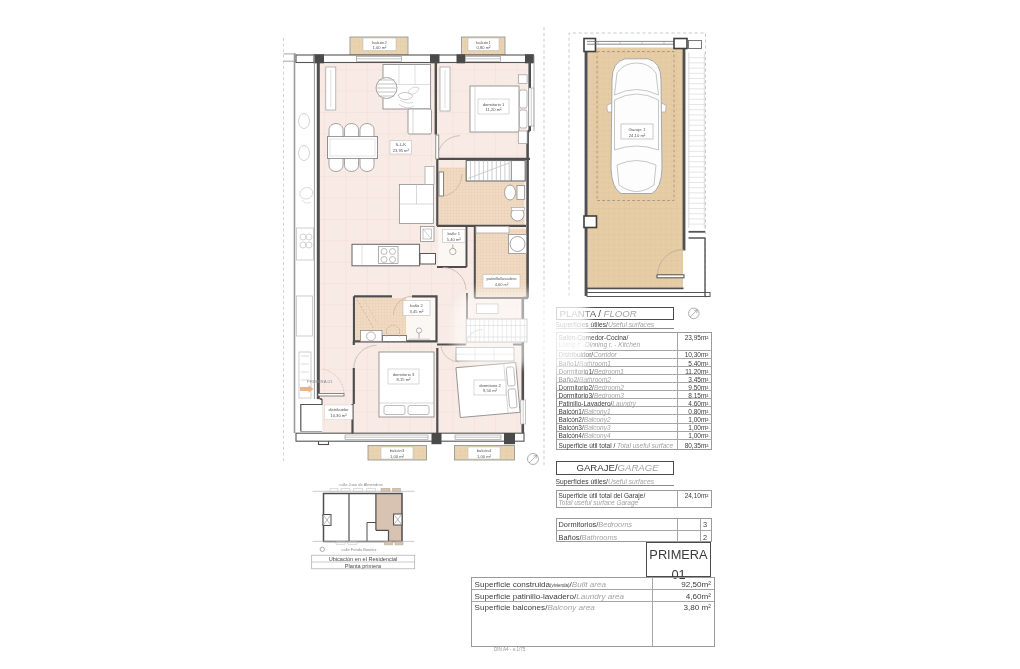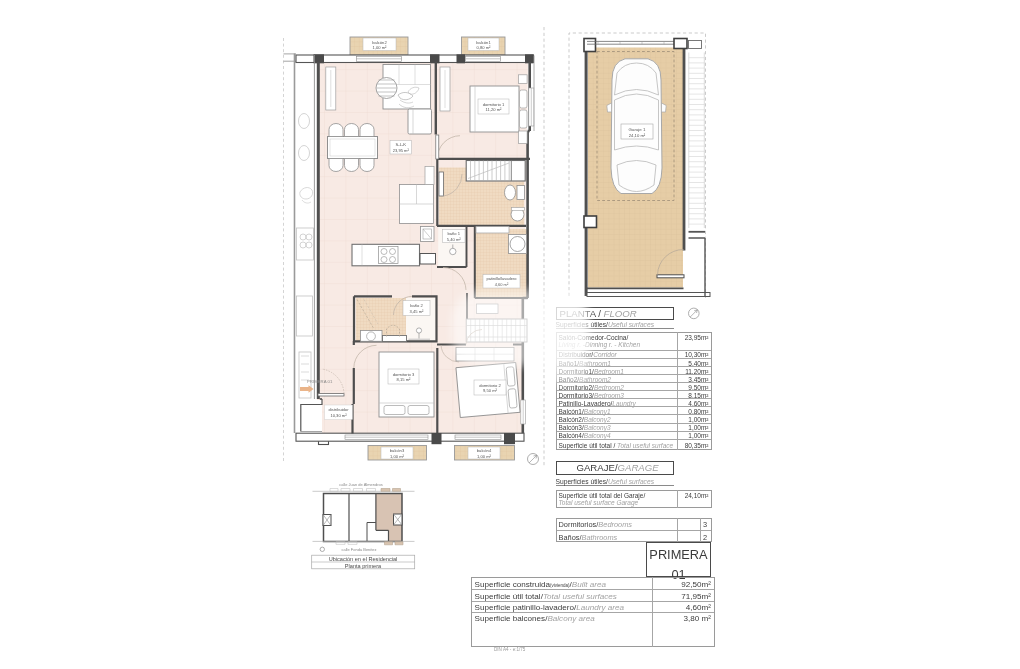--- a/index.html
+++ b/index.html
@@ -645,21 +645,20 @@
 <div class="row" style="height:11.35px;padding:1.8px 0 0 2px;"><span class="es">Baños/</span><span class="en">Bathrooms</span><span class="val" style="top:1.8px;right:3.5px;">2</span></div>
 </div>
 
 <div class="abs" style="left:677px;top:517.5px;width:0px;height:24.4px;border-left:0.7px solid #a6a6a6;"></div>
 <div class="abs" style="left:700.4px;top:517.5px;width:0px;height:24.4px;border-left:0.7px solid #a6a6a6;"></div>
 
 <div class="abs" style="left:646px;top:541.5px;width:65px;height:35px;border:1.8px solid #4a4a4a;box-sizing:border-box;text-align:center;color:#3c3c3c;font-size:12.8px;line-height:20px;padding-top:2px;">PRIMERA<br>01</div>
 
 <div class="tbl" style="left:470.5px;top:577px;width:244.5px;height:69.6px;font-size:8.1px;">
 <div class="row" style="height:11.3px;padding:1.6px 0 0 3px;"><span class="es">Superficie construida</span><span class="es" style="font-size:4.5px;">(vivienda)</span><span class="es">/</span><span class="en">Built area</span><span class="val" style="top:1.6px;right:3px;">92,50m²</span></div>
-<div class="row" style="height:11.3px;padding:1.6px 0 0 3px;"><span class="es">Superficie útil total/</span><span class="en">Total useful surfaces</span><span class="val" style="top:1.6px;right:3px;">71,95m²</span></div>
 <div class="row" style="height:11.3px;padding:1.6px 0 0 3px;"><span class="es">Superficie patinillo-lavadero/</span><span class="en">Laundry area</span><span class="val" style="top:1.6px;right:3px;">4,60m²</span></div>
 <div class="row" style="height:11.3px;padding:1.6px 0 0 3px;"><span class="es">Superficie balcones/</span><span class="en">Balcony area</span><span class="val" style="top:1.6px;right:3px;">3,80 m²</span></div>
 </div>
 
 <div class="abs" style="left:651.5px;top:577px;width:0px;height:69.6px;border-left:0.7px solid #a6a6a6;"></div>
 
 <div class="abs" style="left:494px;top:646.5px;font-size:4.6px;color:#9a9a9a;">DIN A4 - e:1/75</div>
 
 <div class="abs" style="left:452px;top:290px;width:136px;height:76px;background:rgba(255,255,255,0.52);filter:blur(5px);border-radius:30px;"></div>
 

